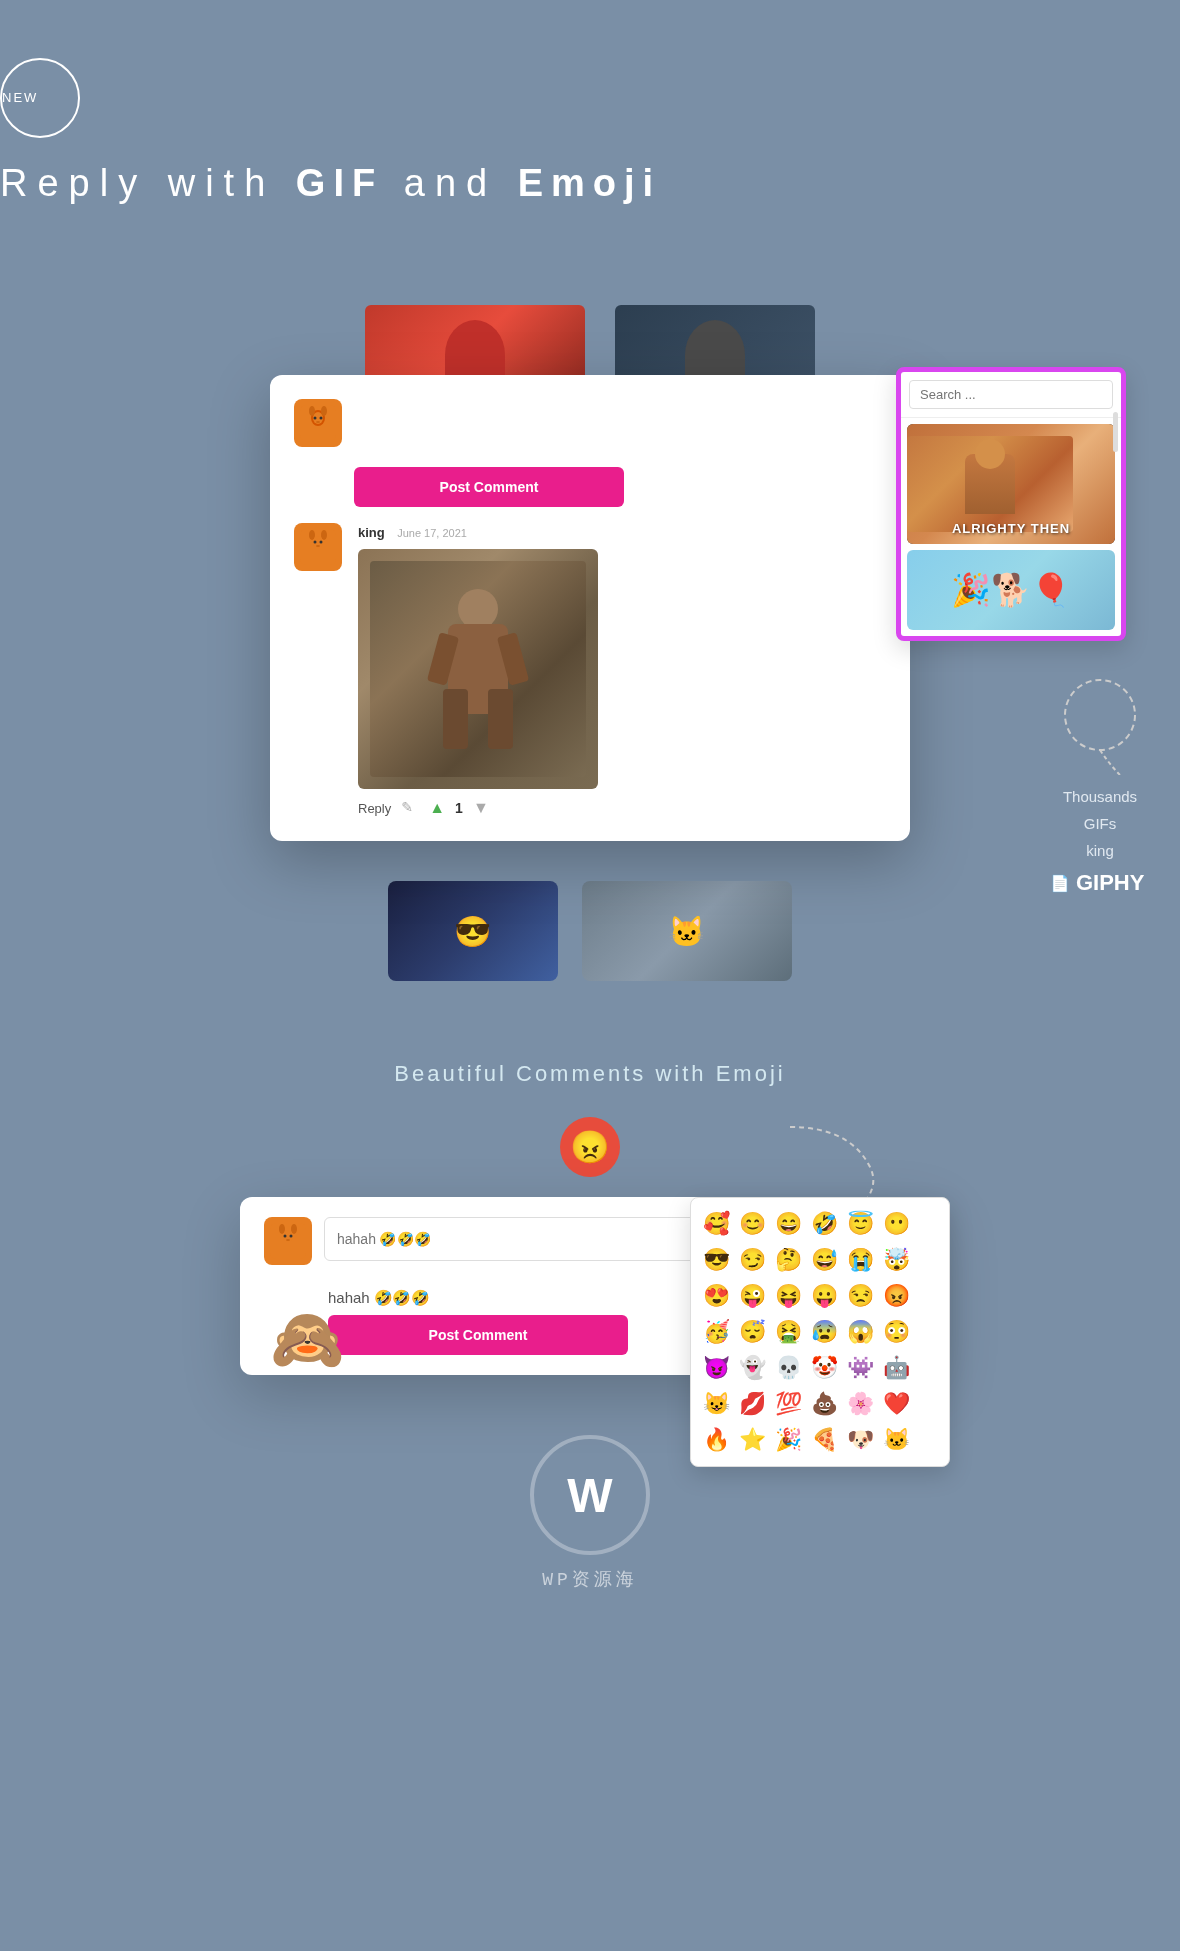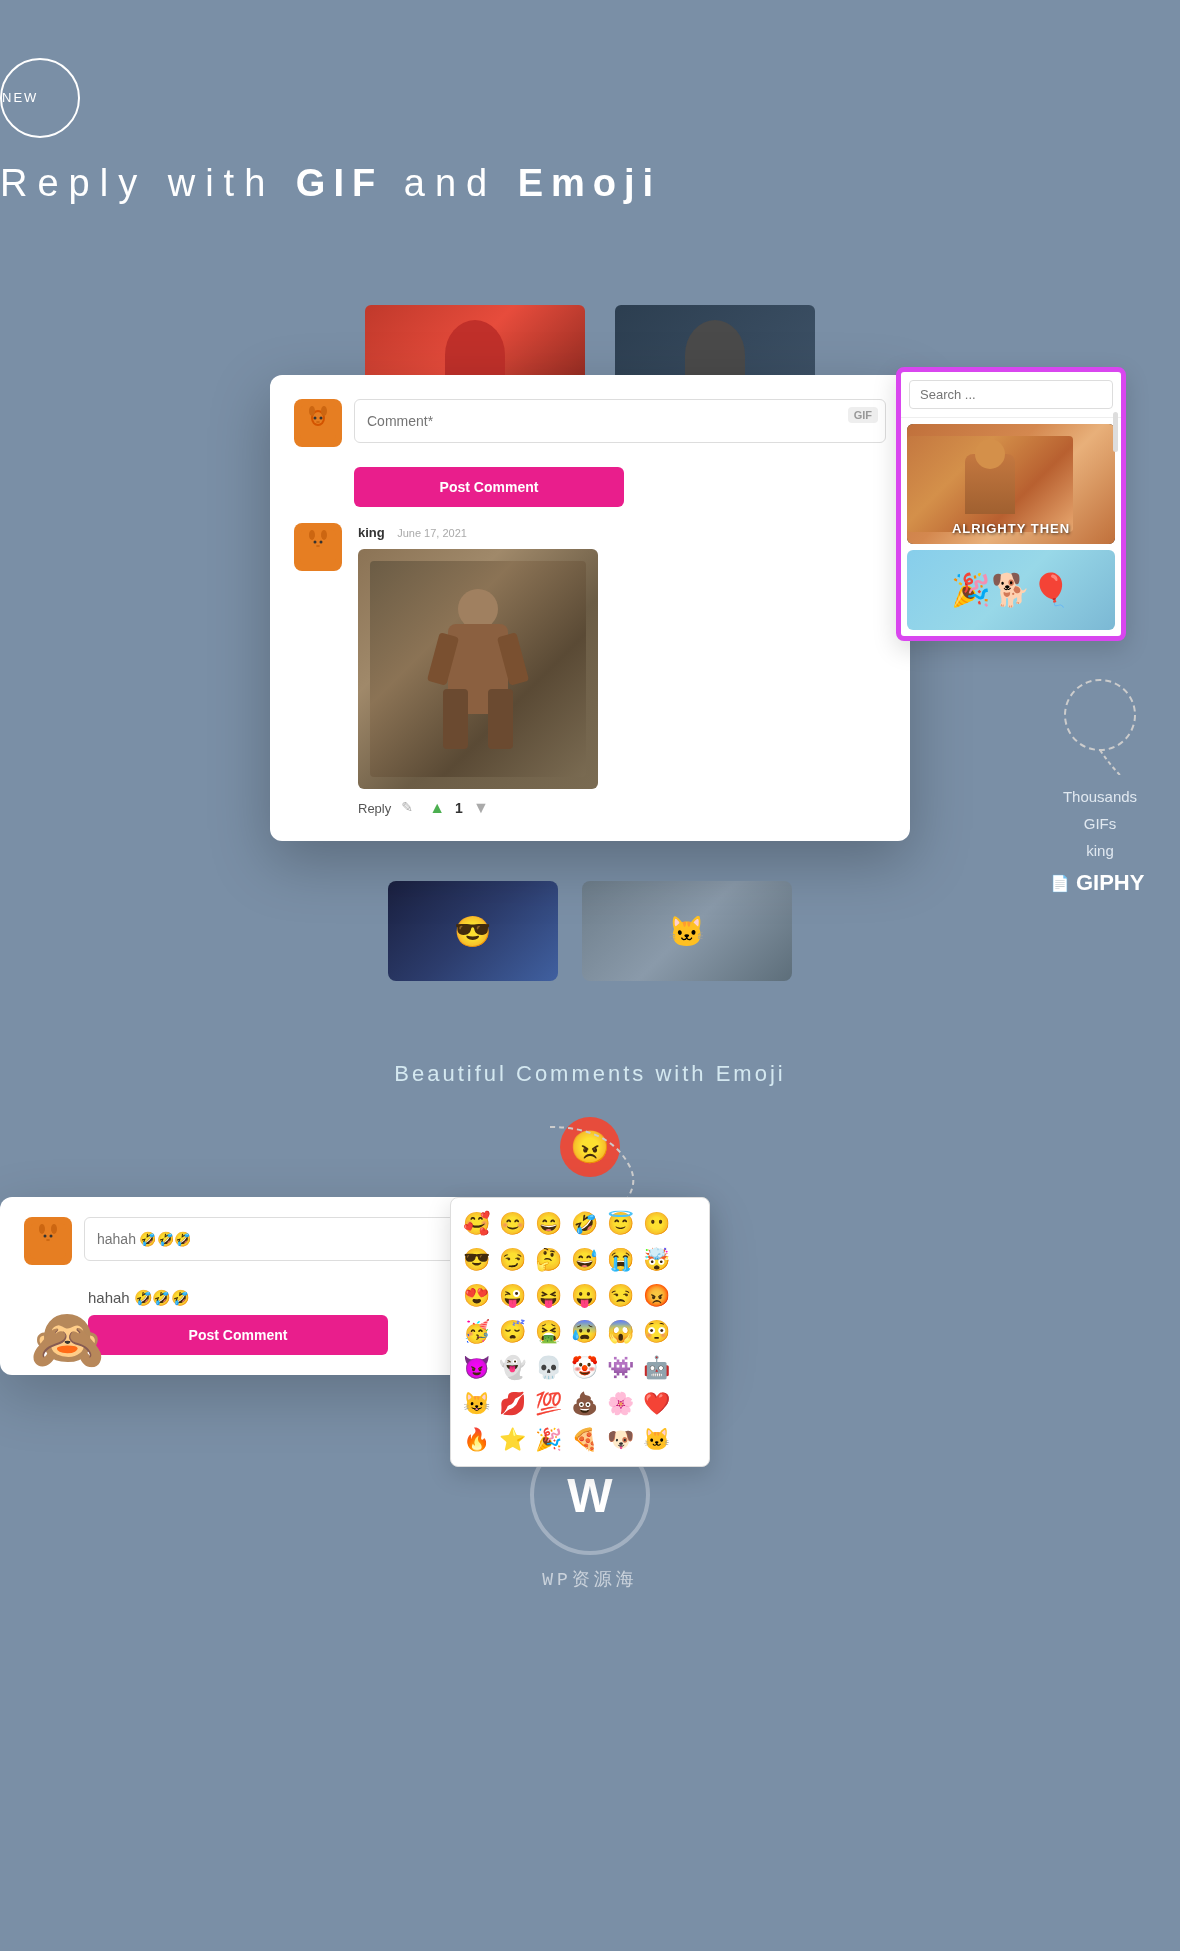--- a/index.html
+++ b/index.html
@@ -332,20 +332,21 @@
       display: flex;
       align-items: center;
       justify-content: center;
       font-size: 32px;
       margin: 0 auto 20px;
     }
 
     
     .emoji-modal-wrapper {
       display: flex;
+      justify-content: center;
       margin-top: 0;
     }
     .emoji-modal-card {
       background: #fff;
       border-radius: 12px;
       box-shadow: 0 20px 60px rgba(0,0,0,0.2);
       width: 700px;
       padding: 20px 24px;
       position: relative;
     }
@@ -494,24 +495,20 @@
           <ellipse cx="18" cy="13" rx="5" ry="6" fill="#e67e22"></ellipse>
 
           <ellipse cx="12" cy="6" rx="3" ry="5" fill="#cc6611"></ellipse>
           <ellipse cx="24" cy="6" rx="3" ry="5" fill="#cc6611"></ellipse>
 
           <circle cx="15" cy="13" r="1.5" fill="#333"></circle>
           <circle cx="21" cy="13" r="1.5" fill="#333"></circle>
 
           <ellipse cx="18" cy="17" rx="2" ry="1" fill="#cc6611"></ellipse>
         </svg>
-      </div>
-      <div class="comment-input-area">
-        <input class="comment-input" type="text" placeholder="Comment*" style="">
-        <span class="gif-badge-corner">GIF</span>
       </div>
     </div>
 
     <button class="post-comment-btn">Post Comment</button>
 
     <div style="position:relative;">
       <div class="gif-picker" style="position:absolute; right:-240px; top:-140px;">
         <div class="gif-picker-search">
           <input class="gif-picker-search" type="text" style="width: 100%; border: 1px solid rgb(221, 221, 221); border-radius: 4px; padding: 6px 10px; font-size: 13px; color: rgb(153, 153, 153); outline: none;" placeholder="Search ...">
         </div>

